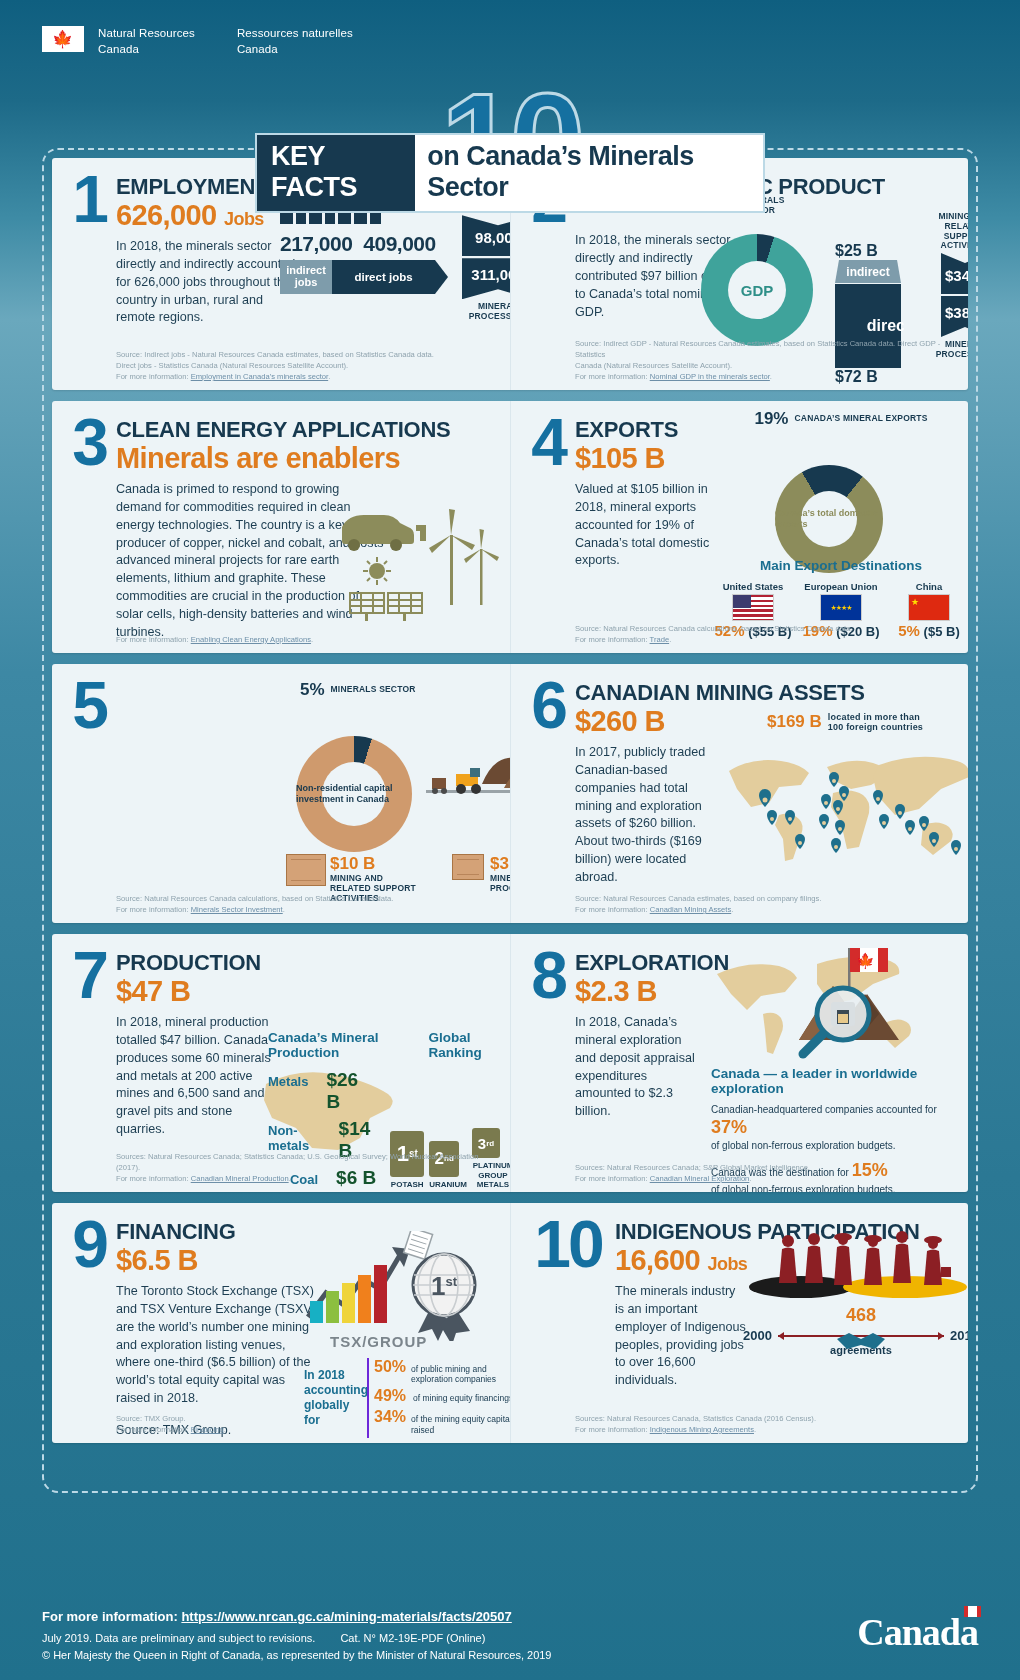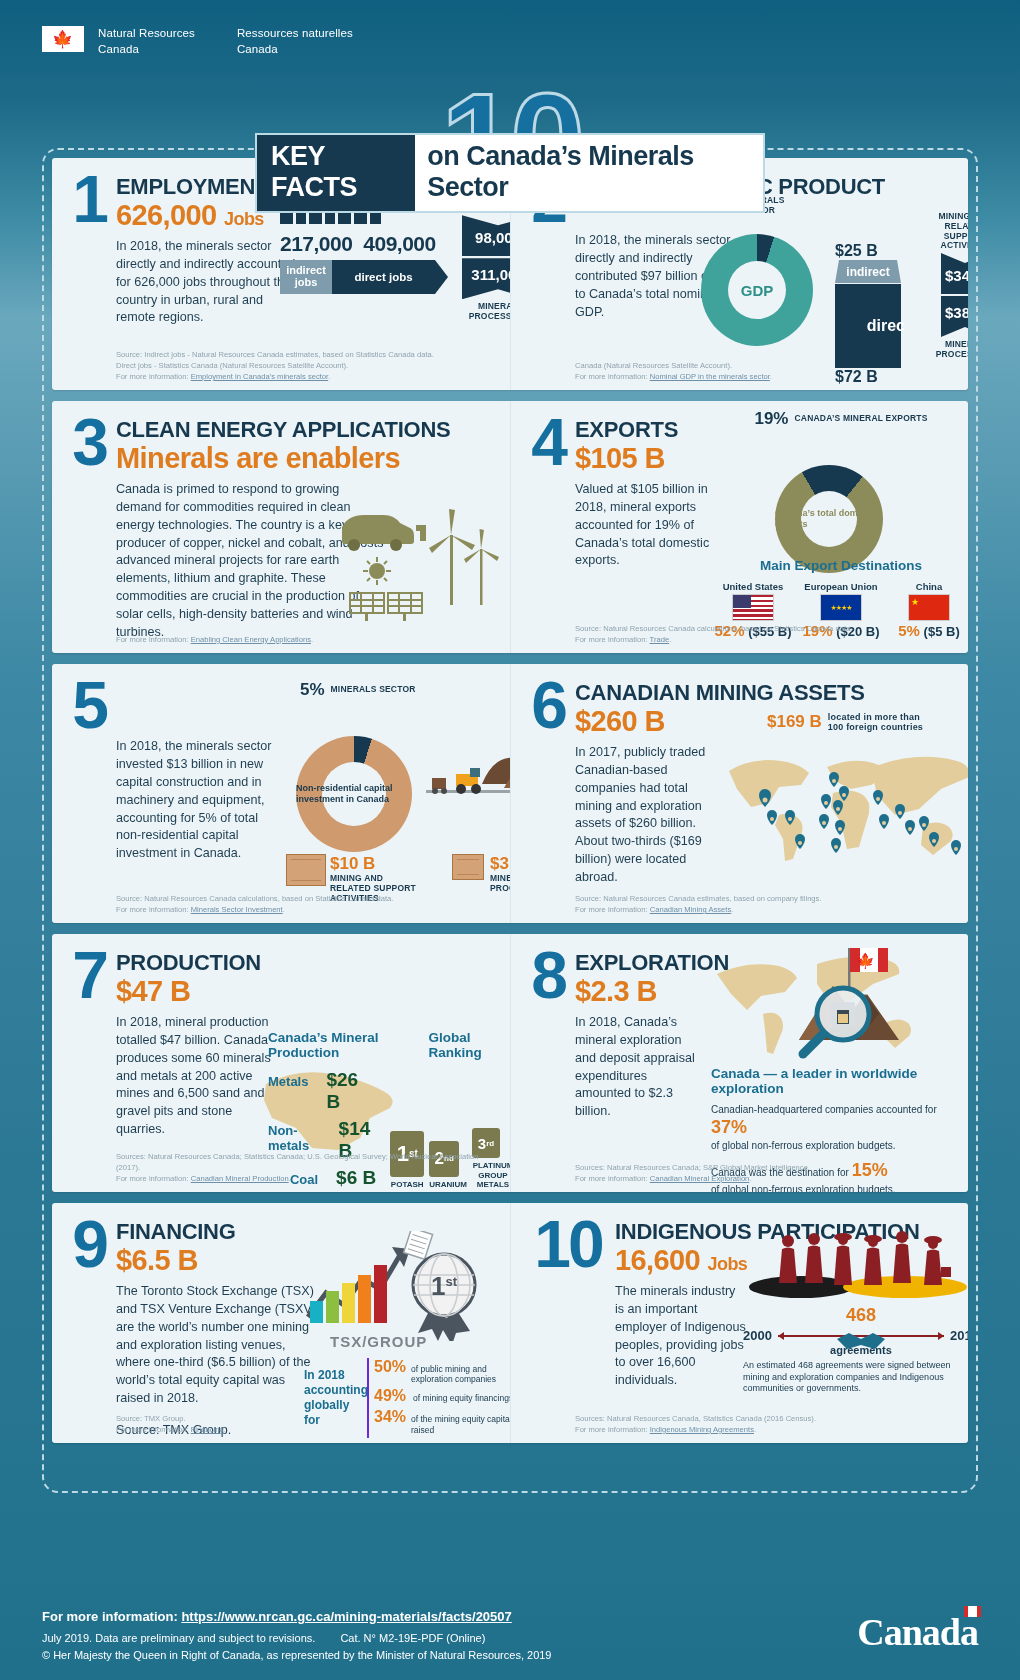--- a/index.html
+++ b/index.html
@@ -360,20 +360,21 @@
             </div>
             <div class="f2-right">
               <div class="lbl-cap">MINING AND RELATED SUPPORT ACTIVITIES</div>
               <div class="chev-box top" style="margin:2px 14px 0">$34 B</div>
               <div class="chev-box bot" style="margin:2px 14px 0">$38 B</div>
               <div class="lbl-cap" style="margin-top:3px">MINERAL PROCESSING</div>
             </div>
           </div>
 
           <div class="src">
+            <div>Source: Indirect GDP - Natural Resources Canada estimates, based on Statistics Canada data. Direct GDP - Statistics</div>
             <div>Canada (Natural Resources Satellite Account).</div>
             <div><span>For more information: </span><a href="#">Nominal GDP in the minerals sector</a>.</div>
           </div>
         </div>
       </div>
 
       <div class="row h2">
 
         <div class="half">
           <div class="fact-head">
@@ -487,21 +488,20 @@
           </div>
         </div>
       </div>
 
       <div class="row h3">
 
         <div class="half">
           <div class="fact-head">
             <div class="num">5</div>
           </div>
-          <div class="body-text" style="margin-left:54px;width:160px">In 2018, the minerals sector invested $13 billion in new capital construction and in machinery and equipment, accounting for 5% of total non-residential capital investment in Canada.</div>
 
           <div class="f5-art">
             <div style="display:flex;align-items:center;gap:6px;margin-left:18px">
               <div style="font-size:17px;font-weight:bold;color:#17394f">5%</div>
               <div class="lbl-cap">MINERALS SECTOR</div>
             </div>
             <div style="position:relative;height:160px">
               <div class="donut5">
                 <div class="donut5-label">Non-residential capital investment in Canada</div>
               </div>
@@ -896,21 +896,20 @@
               <div class="yr">2000</div>
               <div style="flex:1;display:flex;align-items:center;position:relative">
                 <div class="arrow-line"></div>
                 <svg width="52" height="26" viewBox="0 0 52 26" style="position:absolute;left:50%;transform:translateX(-50%);top:-8px">
                   <path d="M2 12 l12-6 l12 6 l12-6 l12 6 l-10 10 l-14-4 l-14 4z" fill="#1e6f8c"></path>
                 </svg>
               </div>
               <div class="yr">2018</div>
             </div>
             <div class="agreements">agreements</div>
-            <div class="f10-note">An estimated 468 agreements were signed between mining and exploration companies and Indigenous communities or governments.</div>
           </div>
 
           <div class="src">
             <div>Sources: Natural Resources Canada, Statistics Canada (2016 Census).</div>
             <div><span>For more information: </span><a href="#">Indigenous Mining Agreements</a>.</div>
           </div>
         </div>
       </div>
 
     </div>

